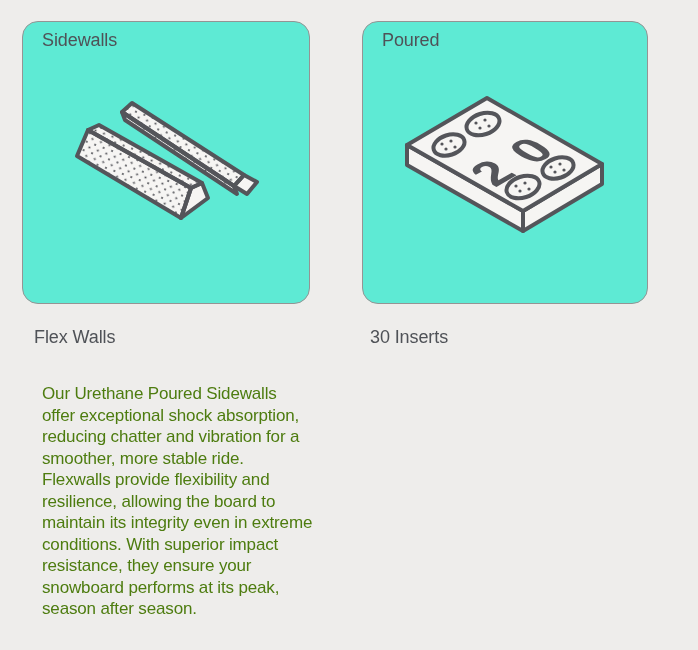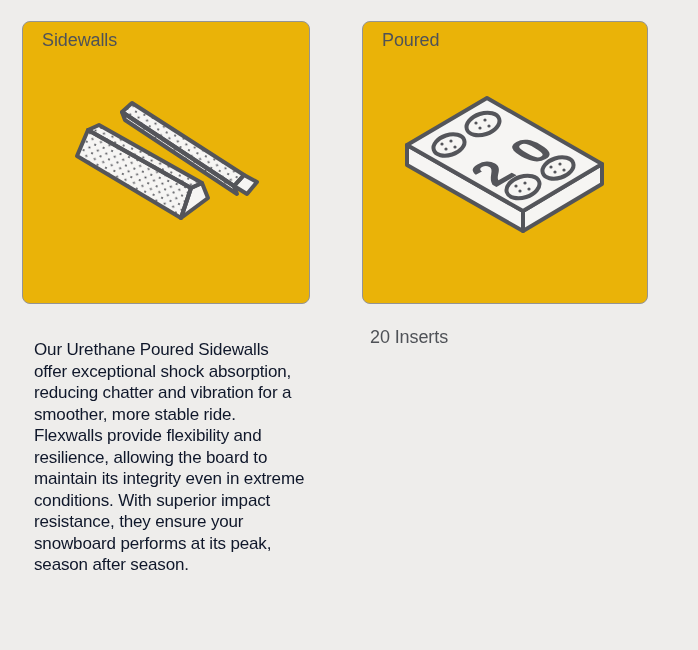--- a/index.html
+++ b/index.html
@@ -17,23 +17,23 @@
     height: 650px;
   }
   .col { position: absolute; top: 21px; }
   .col-left  { left: 22px;  width: 288px; }
   .col-right { left: 362px; width: 286px; }
 
   .card {
     position: relative;
     height: 283px;
     box-sizing: border-box;
-    background: #eab308;
+    background: #5eead4;
     border: 1px solid #949494;
-    border-radius: 8px;
+    border-radius: 16px;
   }
   .card-label {
     position: absolute;
     top: 7px;
     left: 19px;
     font-size: 18px;
     line-height: 22px;
     letter-spacing: -0.1px;
     color: #4f5257;
   }
@@ -51,26 +51,26 @@
 
   .fhead {
     margin: 0;
     font-size: 18px;
     font-weight: normal;
     line-height: 22px;
     letter-spacing: -0.1px;
     color: #4f5257;
   }
   .fbody {
-    margin: 35px 0 0 0;
+    margin: 35px 0 0 8px;
     width: 272px;
     font-size: 17px;
     line-height: 21.5px;
     letter-spacing: -0.15px;
-    color: #0f172a;
+    color: #4d7c0f;
   }
 </style>
 </head>
 <body>
 
 <div class="page">
 
   <div class="col col-left">
     <div class="card">
       <div class="card-label">Sidewalls</div>
@@ -114,20 +114,21 @@
               <polygon points="13,63 24,37 127,95 117,125"></polygon>
               <polygon points="24,37 35,32 138,90 127,95"></polygon>
               <polygon points="127,95 138,90 144,105 117,125"></polygon>
             </g>
           </g>
         </svg>
       </div>
     </div>
 
     <div class="ftext">
+      <h3 class="fhead">Flex Walls</h3>
       <p class="fbody">Our Urethane Poured Sidewalls offer exceptional shock absorption, reducing chatter and vibration for a smoother, more stable ride. Flexwalls provide flexibility and resilience, allowing the board to maintain its integrity even in extreme conditions. With superior impact resistance, they ensure your snowboard performs at its peak, season after season.</p>
     </div>
   </div>
 
   <div class="col col-right">
     <div class="card">
       <div class="card-label">Poured</div>
       <div class="illus">
         <svg width="220" height="155" viewBox="0 0 220 155">
 
@@ -169,17 +170,17 @@
             <circle cx="121" cy="101" r="1.6"></circle>
               <circle cx="130" cy="98" r="1.6"></circle>
               <circle cx="125" cy="106" r="1.6"></circle>
               <circle cx="134" cy="104" r="1.6"></circle>
           </g>
         </svg>
       </div>
     </div>
 
     <div class="ftext">
-      <h3 class="fhead">20 Inserts</h3>
+      <h3 class="fhead">30 Inserts</h3>
     </div>
   </div>
 
 </div>
 
 </body></html>

